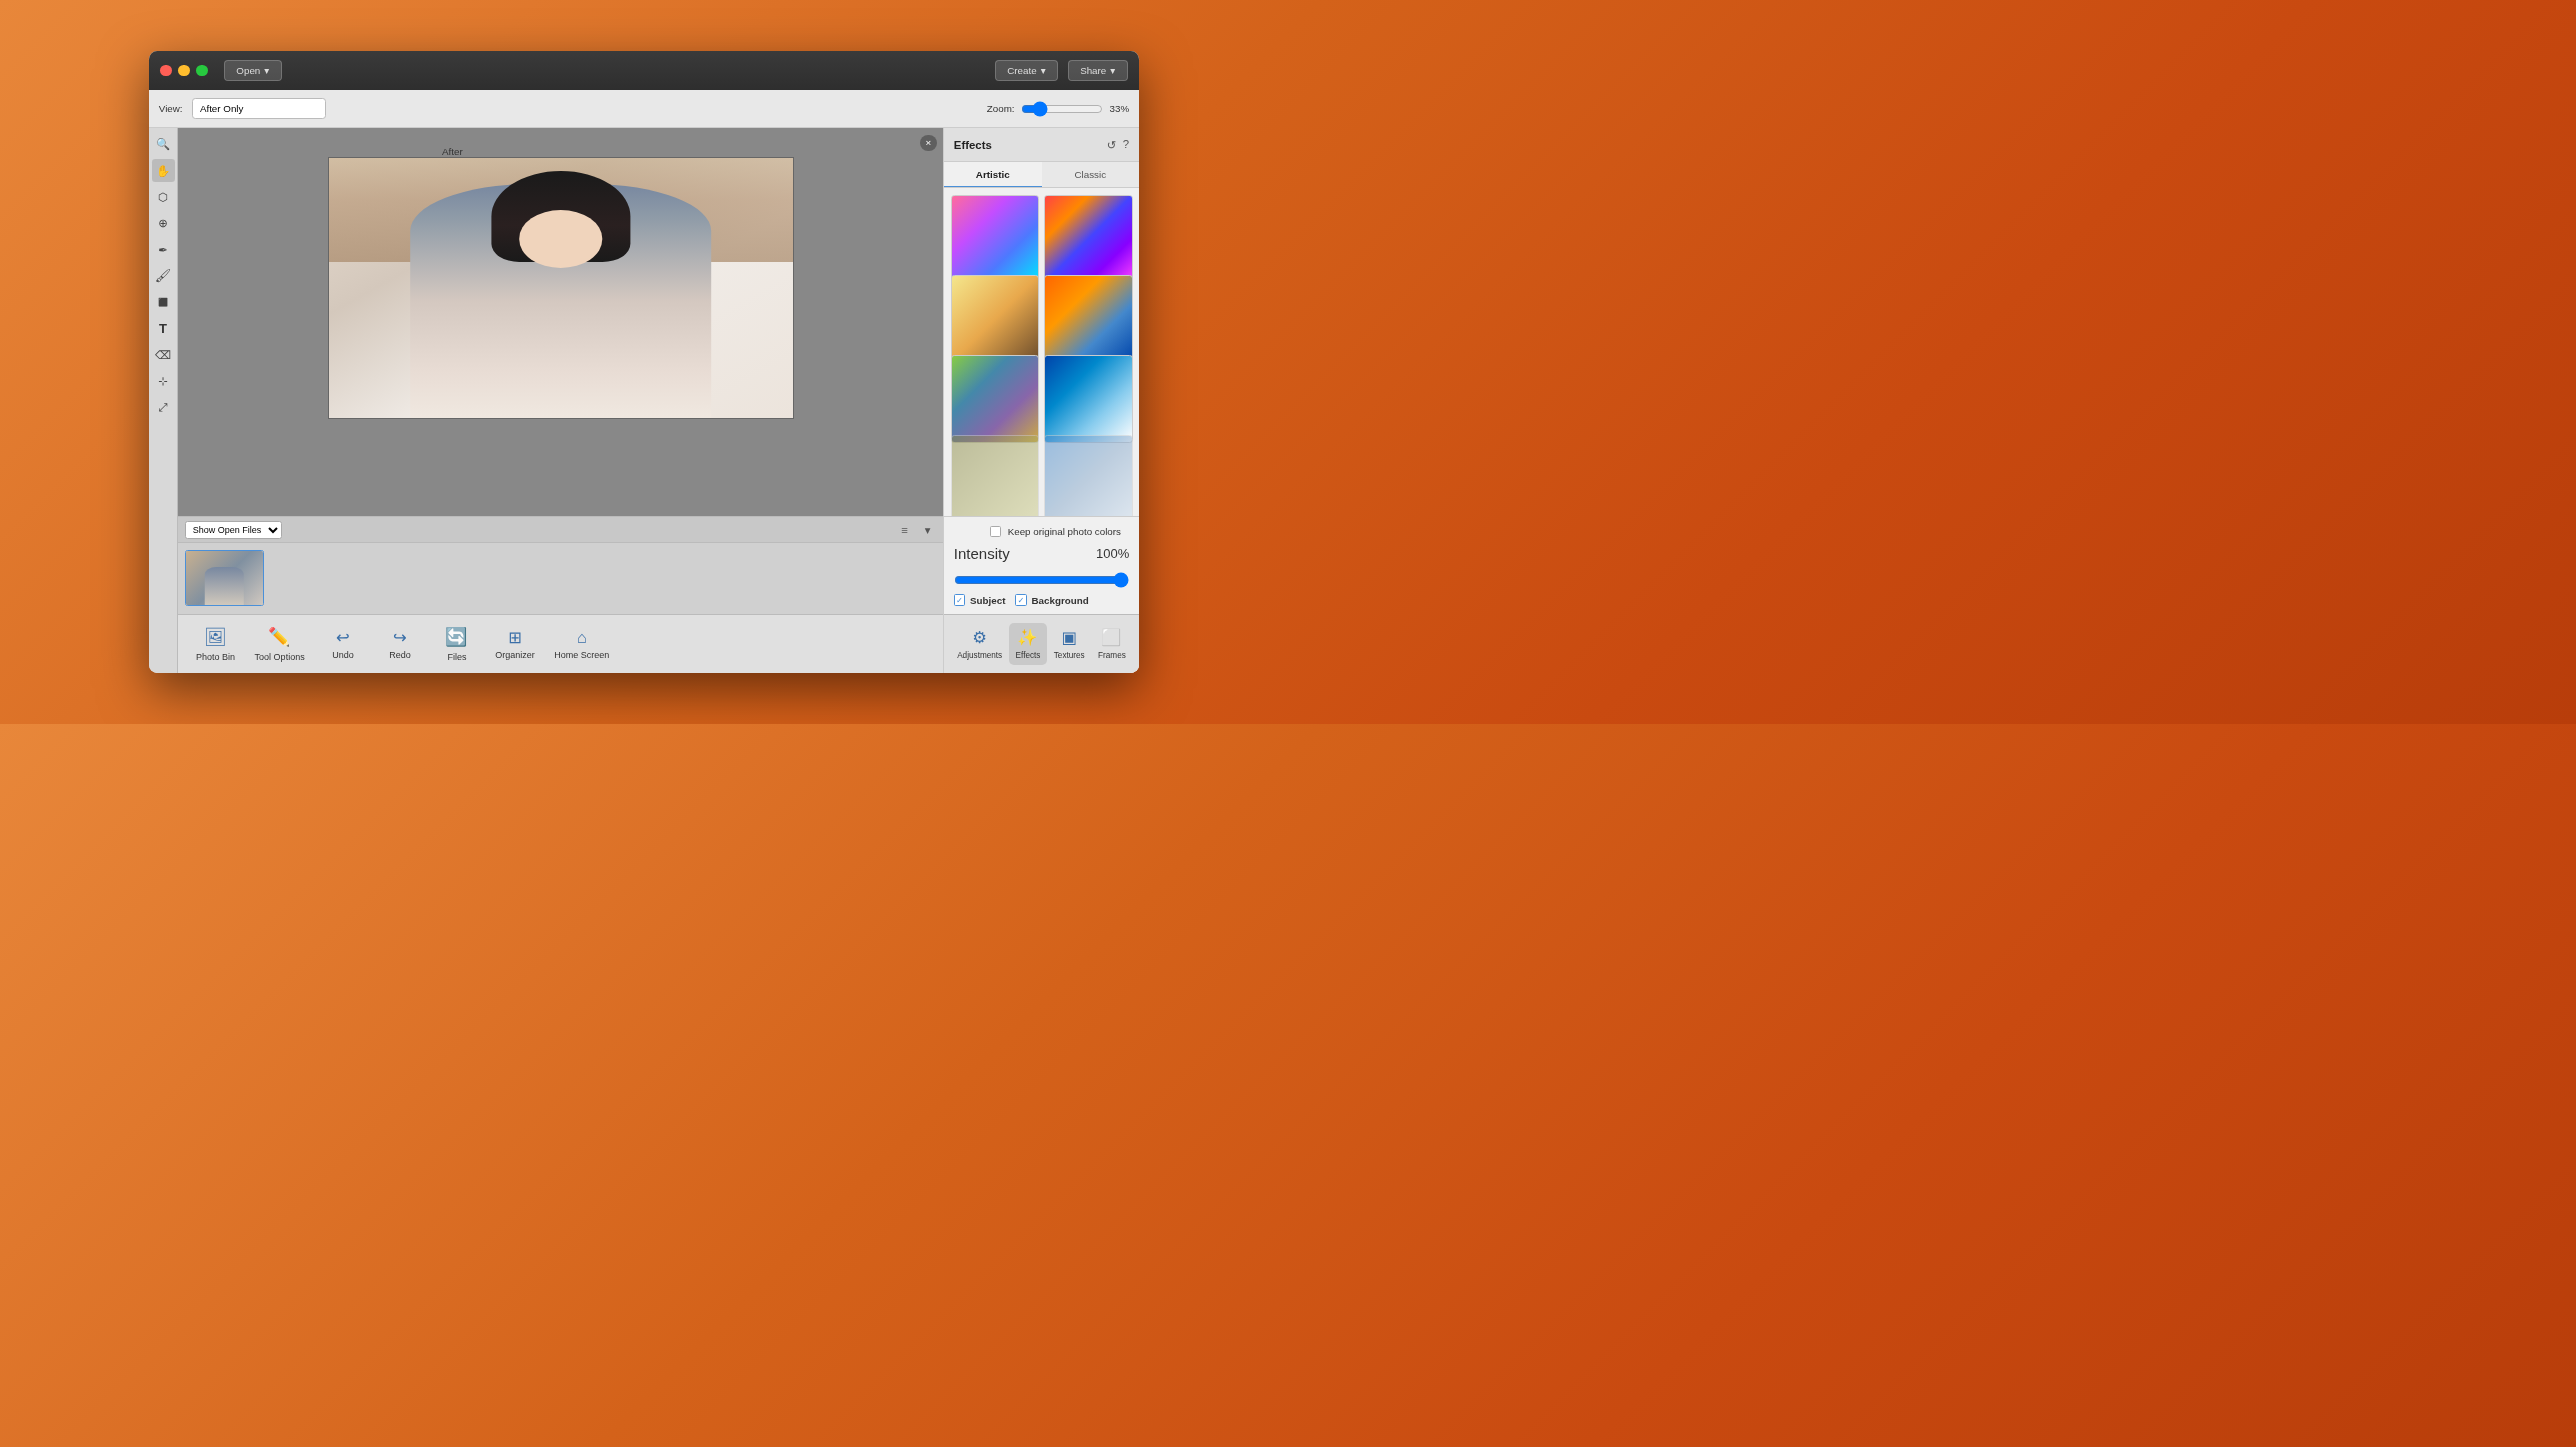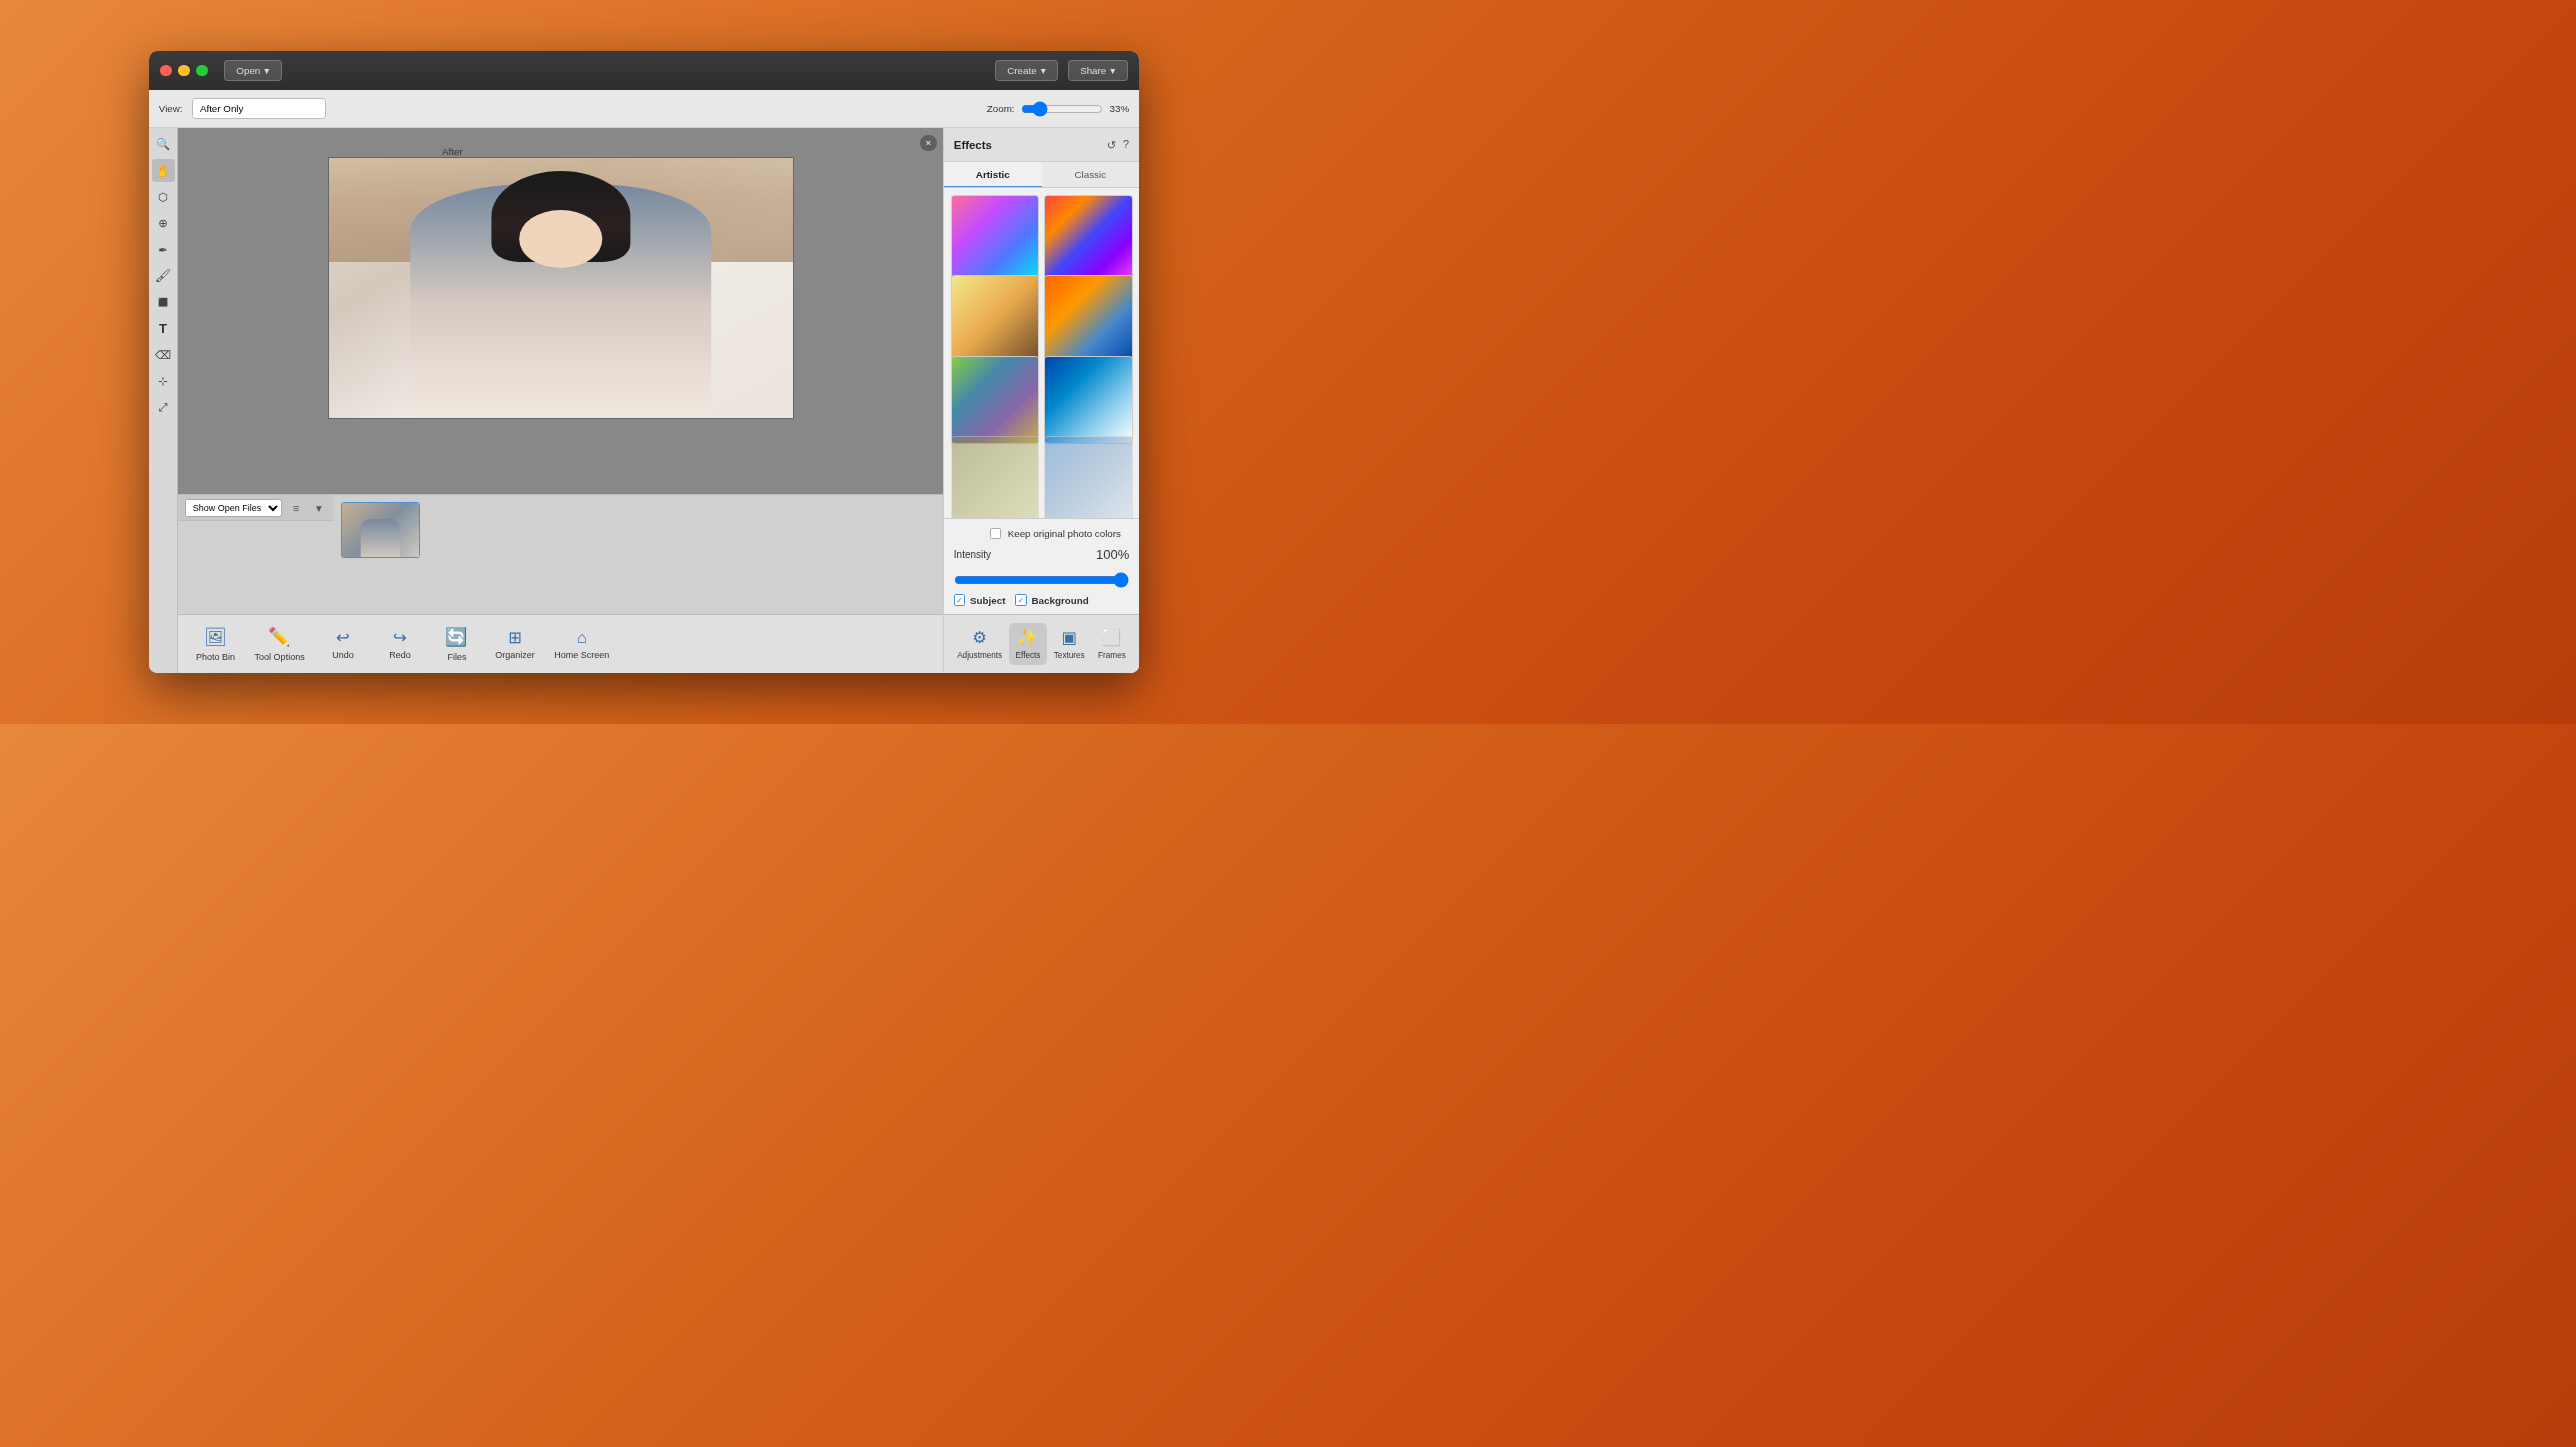--- a/index.html
+++ b/index.html
@@ -206,25 +206,25 @@
     }
     .image-placeholder {
       width: 100%;
       height: 100%;
       background: linear-gradient(135deg, #d4b896 0%, #c8a07a 30%, #b89060 50%, #e8d4c0 70%, #f0e8d8 100%);
       position: relative;
       overflow: hidden;
     }
     
     .photo-bin {
-      height: 120px;
+      height: 98px;
       background: #d0d0d0;
       border-top: 0.8px solid #bbb;
       display: flex;
-      flex-direction: row;
+      flex-direction: column;
       flex-shrink: 0;
     }
     .photo-bin-header {
       height: 26px;
       background: #c8c8c8;
       border-bottom: 0.8px solid #bbb;
       display: flex;
       align-items: center;
       padding: 0 6.5px;
       gap: 4.9px;
@@ -410,21 +410,21 @@
     .keep-colors-label {
       font-size: 9.8px;
       color: #333;
     }
     .intensity-row {
       display: flex;
       align-items: center;
       margin-bottom: 6.5px;
     }
     .intensity-label {
-      font-size: 10px;
+      font-size: 15px;
       color: #333;
       flex: 1;
     }
     .intensity-value {
       font-size: 13px;
       color: #333;
     }
     .intensity-slider {
       width: 100%;
       margin: 3.3px 0 6.5px 0;

